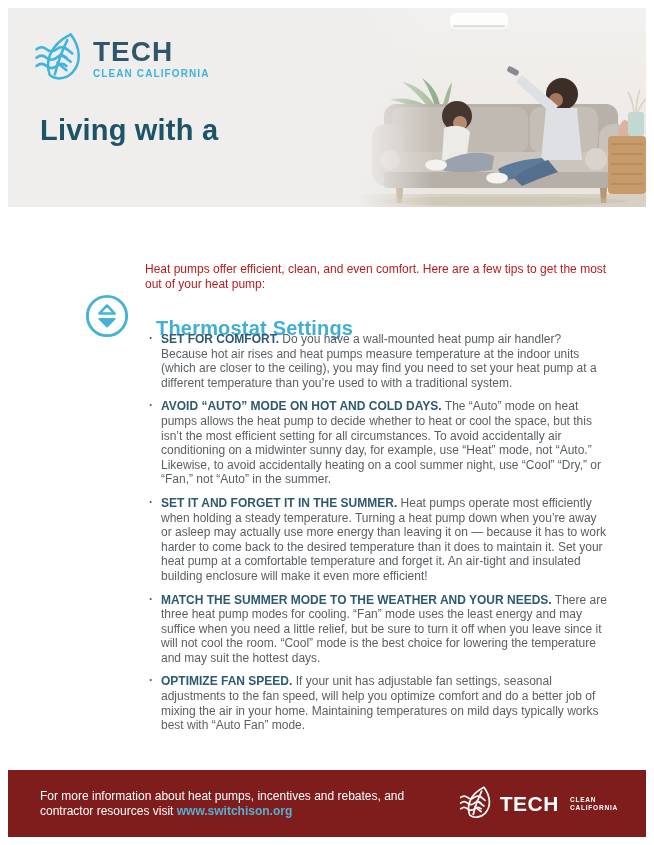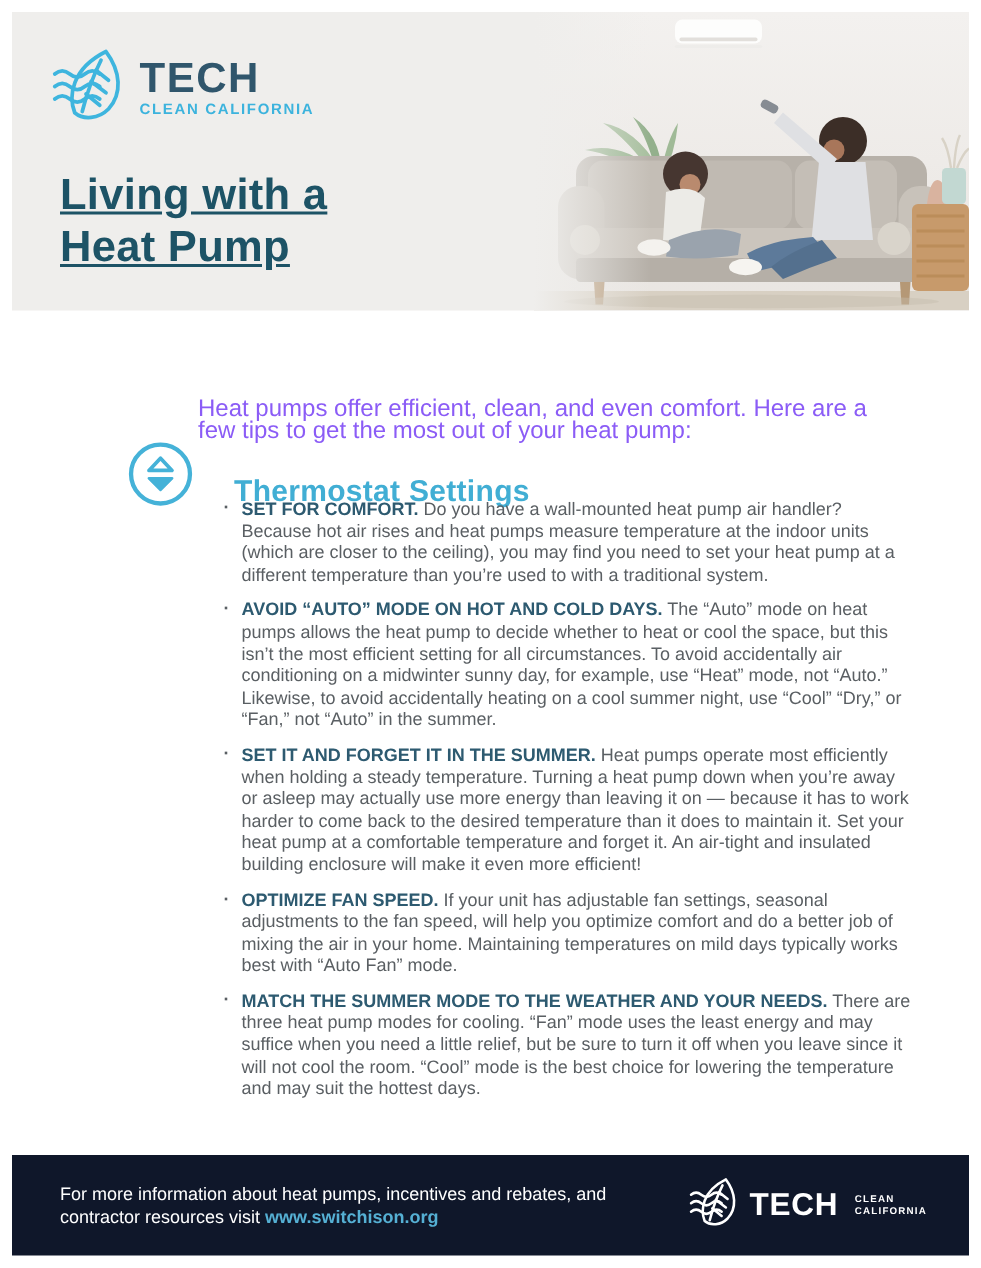--- a/index.html
+++ b/index.html
@@ -19,34 +19,34 @@
     display:flex;align-items:center;gap:9px;
   }
   .logo-text .logo-name{
     font-size:28px;font-weight:700;color:#30566c;letter-spacing:1px;line-height:1;
   }
   .logo-text .logo-sub{
     font-size:10px;font-weight:700;color:#3cb3dd;letter-spacing:1.1px;margin-top:2px;
   }
   .title{
     position:absolute;top:105px;left:32px;
-    font-size:29px;font-weight:700;color:#1d5366;line-height:35px;letter-spacing:0.2px;text-decoration:underline;
+    font-size:29px;font-weight:700;color:#1d5366;line-height:35px;letter-spacing:0.2px;
   }
   
   .photo{
     position:absolute;top:0;right:0;width:290px;height:199px;overflow:hidden;
   }
   .photo-fade{
     position:absolute;top:0;left:0;bottom:0;width:78px;
     background:linear-gradient(90deg,#efeeec 0%, rgba(239,238,236,0) 100%);
   }
   
   .intro{
-    position:absolute;top:250px;left:132px;width:470px;
-    font-size:16px;line-height:14.6px;color:#8b5cf6;
+    position:absolute;top:250px;left:145px;width:470px;
+    font-size:12px;line-height:14.6px;color:#b91c1c;
   }
   .section-icon{
     position:absolute;top:293px;left:84px;width:46px;height:46px;
   }
   .section-heading{
     position:absolute;top:301px;left:140px;
     font-size:20px;font-weight:700;color:#41aed4;letter-spacing:0.2px;
   }
   .bullets{
     position:absolute;top:332px;left:148px;width:462px;
@@ -56,21 +56,21 @@
     position:relative;padding-left:13px;margin-bottom:9px;
     font-size:12px;line-height:14.6px;color:#5a5f63;
   }
   .bullets li::before{
     content:"·";position:absolute;left:1px;top:-1px;font-weight:700;color:#5a5f63;
   }
   .bullets b{color:#2d5a70;font-weight:700;}
   
   .footer{
     position:absolute;left:8px;right:8px;bottom:8px;height:67px;
-    background:#0f172a;
+    background:#7f1d1d;
     display:flex;align-items:center;justify-content:space-between;
     box-sizing:border-box;padding:0 28px 0 32px;color:#fff;
   }
   .footer-info{font-size:12px;line-height:15px;width:400px;font-weight:400;}
   .footer-link{color:#55b0d4;font-weight:700;text-decoration:none;}
   .footer-version{font-size:8.5px;color:rgba(255,255,255,0.55);margin-top:7px;}
   .footer-logo{display:flex;align-items:center;gap:7px;}
   .footer-logo .f-name{font-size:21px;font-weight:700;color:#fff;letter-spacing:0.5px;}
   .footer-logo .f-sub{font-size:6.5px;font-weight:700;color:#fff;letter-spacing:0.8px;line-height:8px;margin-left:4px;}
 </style>
@@ -93,21 +93,20 @@
       </svg>
     </span>
     <span class="logo-text">
       <div class="logo-name">TECH</div>
       <div class="logo-sub">CLEAN CALIFORNIA</div>
     </span>
   </div>
 
   <div class="title">
     <div>Living with a</div>
-    <div>Heat Pump</div>
   </div>
 
   <div class="photo">
     <svg width="290" height="199" viewBox="0 0 290 199">
       <defs>
         <linearGradient id="wall" x1="0" y1="0" x2="0" y2="1">
           <stop offset="0" stop-color="#f3f1ef"></stop>
             <stop offset="1" stop-color="#e9e5e1"></stop>
         </linearGradient>
       </defs>
@@ -192,26 +191,26 @@
   </li>
   <li>
     <b>AVOID “AUTO” MODE ON HOT AND COLD DAYS.</b>
     <span>The “Auto” mode on heat pumps allows the heat pump to decide whether to heat or cool the space, but this isn’t the most efficient setting for all circumstances. To avoid accidentally air conditioning on a midwinter sunny day, for example, use “Heat” mode, not “Auto.” Likewise, to avoid accidentally heating on a cool summer night, use “Cool” “Dry,” or “Fan,” not “Auto” in the summer.</span>
   </li>
   <li>
     <b>SET IT AND FORGET IT IN THE SUMMER.</b>
     <span>Heat pumps operate most efficiently when holding a steady temperature. Turning a heat pump down when you’re away or asleep may actually use more energy than leaving it on — because it has to work harder to come back to the desired temperature than it does to maintain it. Set your heat pump at a comfortable temperature and forget it. An air-tight and insulated building enclosure will make it even more efficient!</span>
   </li>
   <li>
+    <b>MATCH THE SUMMER MODE TO THE WEATHER AND YOUR NEEDS.</b>
+    <span>There are three heat pump modes for cooling. “Fan” mode uses the least energy and may suffice when you need a little relief, but be sure to turn it off when you leave since it will not cool the room. “Cool” mode is the best choice for lowering the temperature and may suit the hottest days.</span>
+  </li>
+  <li>
     <b>OPTIMIZE FAN SPEED.</b>
     <span>If your unit has adjustable fan settings, seasonal adjustments to the fan speed, will help you optimize comfort and do a better job of mixing the air in your home. Maintaining temperatures on mild days typically works best with “Auto Fan” mode.</span>
-  </li>
-  <li>
-    <b>MATCH THE SUMMER MODE TO THE WEATHER AND YOUR NEEDS.</b>
-    <span>There are three heat pump modes for cooling. “Fan” mode uses the least energy and may suffice when you need a little relief, but be sure to turn it off when you leave since it will not cool the room. “Cool” mode is the best choice for lowering the temperature and may suit the hottest days.</span>
   </li>
 </ul>
 
 <div class="footer">
   <div class="footer-left">
     <div class="footer-info">
       <span>For more information about heat pumps, incentives and rebates, and contractor resources visit </span><a href="#" class="footer-link">www.switchison.org</a>
     </div>
   </div>
 

